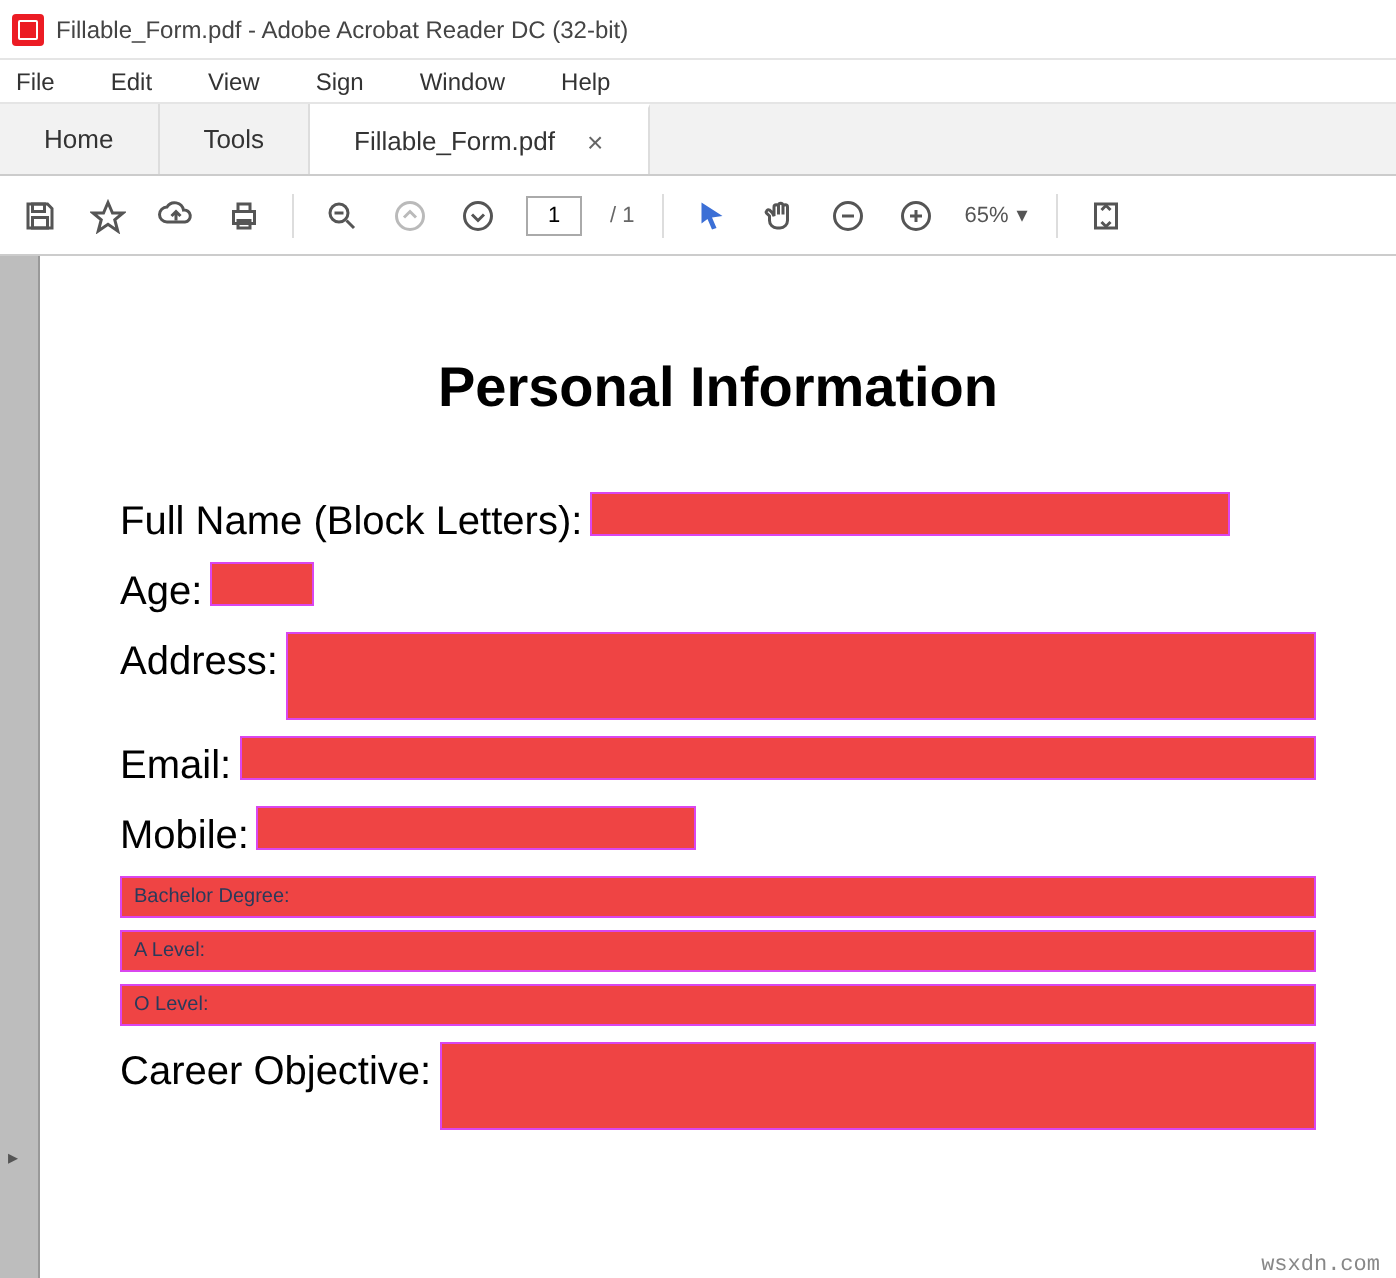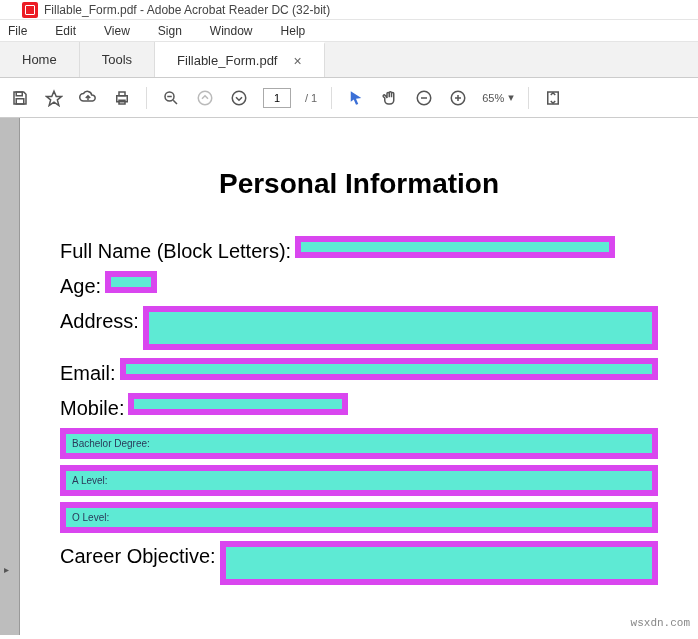--- a/index.html
+++ b/index.html
@@ -1,19 +1,19 @@
 <!DOCTYPE html>
 <html><head>
 <meta charset="utf-8">
 <style>
 * { margin: 0; padding: 0; box-sizing: border-box; font-family: "Segoe UI", Arial, sans-serif; }
 body { background: #fff; width: 698px; height: 639px; overflow: hidden; font-size: 12px; color: #333; }
 
 
-.titlebar { height: 20px; display: flex; align-items: center; padding: 2px 22px; background: #fff; border-bottom: 1px solid #e5e5e5; }
+.titlebar { height: 30px; display: flex; align-items: center; padding: 2px 6px; background: #fff; border-bottom: 1px solid #e5e5e5; }
 .titlebar .app-icon { width: 16px; height: 16px; background: #ec1c24; border-radius: 2px; margin-right: 6px; position: relative; }
 .titlebar .app-icon::after { content: ""; position: absolute; inset: 3px; border: 1px solid #fff; border-radius: 1px; }
 .titlebar .title { font-size: 12px; color: #444; }
 
 
 .menubar { height: 22px; display: flex; align-items: center; gap: 28px; padding: 0 8px; background: #fff; border-bottom: 1px solid #e5e5e5; }
 .menubar span { font-size: 12px; color: #333; cursor: default; }
 
 
 .tabbar { height: 36px; display: flex; align-items: stretch; background: #f2f2f2; border-bottom: 1px solid #ccc; }
@@ -33,21 +33,21 @@
 .doc-area { display: flex; height: calc(639px - 24px - 22px - 36px - 40px); background: #999; position: relative; }
 .thumb-strip { width: 20px; background: #bdbdbd; border-right: 1px solid #999; position: relative; }
 .thumb-strip .expand { position: absolute; bottom: 60px; left: 4px; color: #555; font-size: 10px; }
 .page-wrap { flex: 1; background: #fff; padding: 30px 10px 24px 10px; overflow: hidden; }
 .page { background: #fff; width: 100%; padding: 20px 30px; font-family: "Times New Roman", serif; }
 
 .page h1 { text-align: center; font-size: 28px; font-weight: bold; color: #000; margin-bottom: 36px; font-family: Arial, sans-serif; }
 
 .frow { display: flex; align-items: flex-start; margin-bottom: 8px; }
 .flabel { font-size: 20px; color: #000; padding-top: 4px; padding-right: 4px; white-space: nowrap; }
-.ffield { border: 6px solid #d946ef; background: #5eead4; height: 22px; }
+.ffield { border: 1px solid #d946ef; background: #ef4444; height: 22px; }
 .ffield.short { width: 52px; }
 .ffield.med { width: 320px; }
 .ffield.wide { flex: 1; }
 .ffield.tall { height: 44px; }
 .ffield.text { font-size: 10px; color: #2a3a5a; padding: 4px 6px; font-family: Arial, sans-serif; }
 .ac-stack { flex:1; display:flex; flex-direction:column; gap:6px; }
 
 .watermark { position: absolute; right: 8px; bottom: 6px; font-size: 11px; color: #888; font-family: Liberation Mono, monospace; }
 
 svg { width: 18px; height: 18px; }

